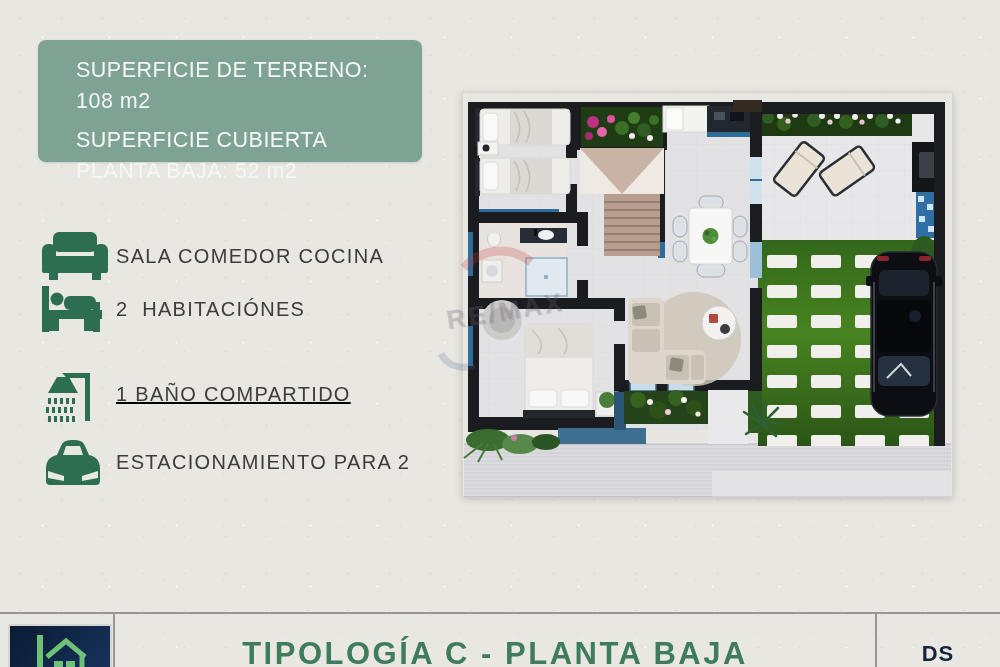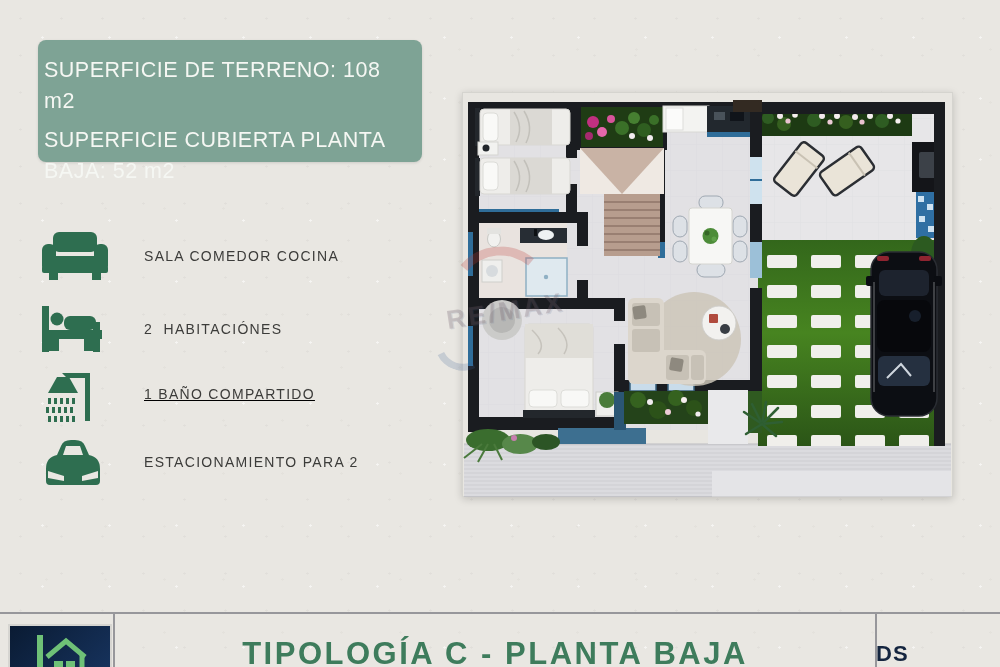--- a/index.html
+++ b/index.html
@@ -10,31 +10,31 @@
         background-image:
           radial-gradient(rgba(90,85,75,.055) 1px, transparent 1.3px),
           radial-gradient(rgba(90,85,75,.04) 1px, transparent 1.5px),
           radial-gradient(rgba(255,255,255,.6) 1px, transparent 1.4px);
         background-size:41px 37px,59px 53px,67px 61px;
         background-position:0 0,17px 23px,9px 7px;}
 
   
   .info-box{position:absolute;left:38px;top:40px;width:384px;height:122px;
         box-sizing:border-box;background:#7ea395;border-radius:8px;
-        padding:15px 6px;color:#f5f7f3;font-size:21.5px;line-height:1.42;
+        padding:15px 38px;color:#f5f7f3;font-size:21.5px;line-height:1.42;
         letter-spacing:.5px;box-shadow:0 1px 3px rgba(0,0,0,.12);}
   .info-box .l1{margin-bottom:9px;}
 
   
   .feature-row{position:absolute;left:40px;display:flex;align-items:center;}
   .feature-row .ic{width:76px;flex:0 0 76px;display:flex;align-items:center;}
-  .feature-row .lbl{margin-left:28px;color:#3c3c3a;font-size:14px;
+  .feature-row .lbl{color:#3c3c3a;font-size:20px;
         letter-spacing:1.3px;white-space:pre;text-align:center;}
   #fr1{top:228px;height:56px;}
-  #fr2{top:301px;height:56px;}
+  #fr2{top:281px;height:56px;}
   #fr3{top:362px;height:64px;text-decoration:underline;}
   #fr4{top:434px;height:56px;}
   .ic svg{fill:#2e6e50;}
 
   
   #plan-wrap{position:absolute;left:462px;top:92px;width:491px;height:405px;
         box-shadow:0 2px 8px rgba(0,0,0,.18);}
   #plan-wrap svg{display:block;}
 
   
@@ -53,21 +53,21 @@
   
   .hline{position:absolute;left:0;top:612px;width:1000px;height:2px;background:#97979b;}
   .vline{position:absolute;top:613px;bottom:0;width:2px;background:#97979b;}
   #vl1{left:113px;} #vl2{left:875px;}
   .logo-box{position:absolute;left:8px;top:624px;width:100px;height:43px;
         background:linear-gradient(135deg,#0a1b33,#16325c);
         border:2px solid #d6d5d1;display:flex;justify-content:center;}
   .logo-box svg{margin-top:5px;}
   .footer-title{position:absolute;left:114px;width:762px;top:636px;text-align:center;
         font-size:31px;font-weight:bold;letter-spacing:2.5px;color:#3e7c5c;}
-  .footer-initials{position:absolute;left:876px;width:124px;top:641px;text-align:left;
+  .footer-initials{position:absolute;left:876px;width:124px;top:641px;text-align:center;
         font-size:22px;font-weight:bold;letter-spacing:1px;color:#14253f;}
 </style>
 </head>
 <body>
 
 <div id="page">
 
   <div class="info-box">
     <div class="l1">SUPERFICIE DE TERRENO: 108 m2</div>
     <div class="l2">SUPERFICIE CUBIERTA PLANTA BAJA: 52 m2</div>

